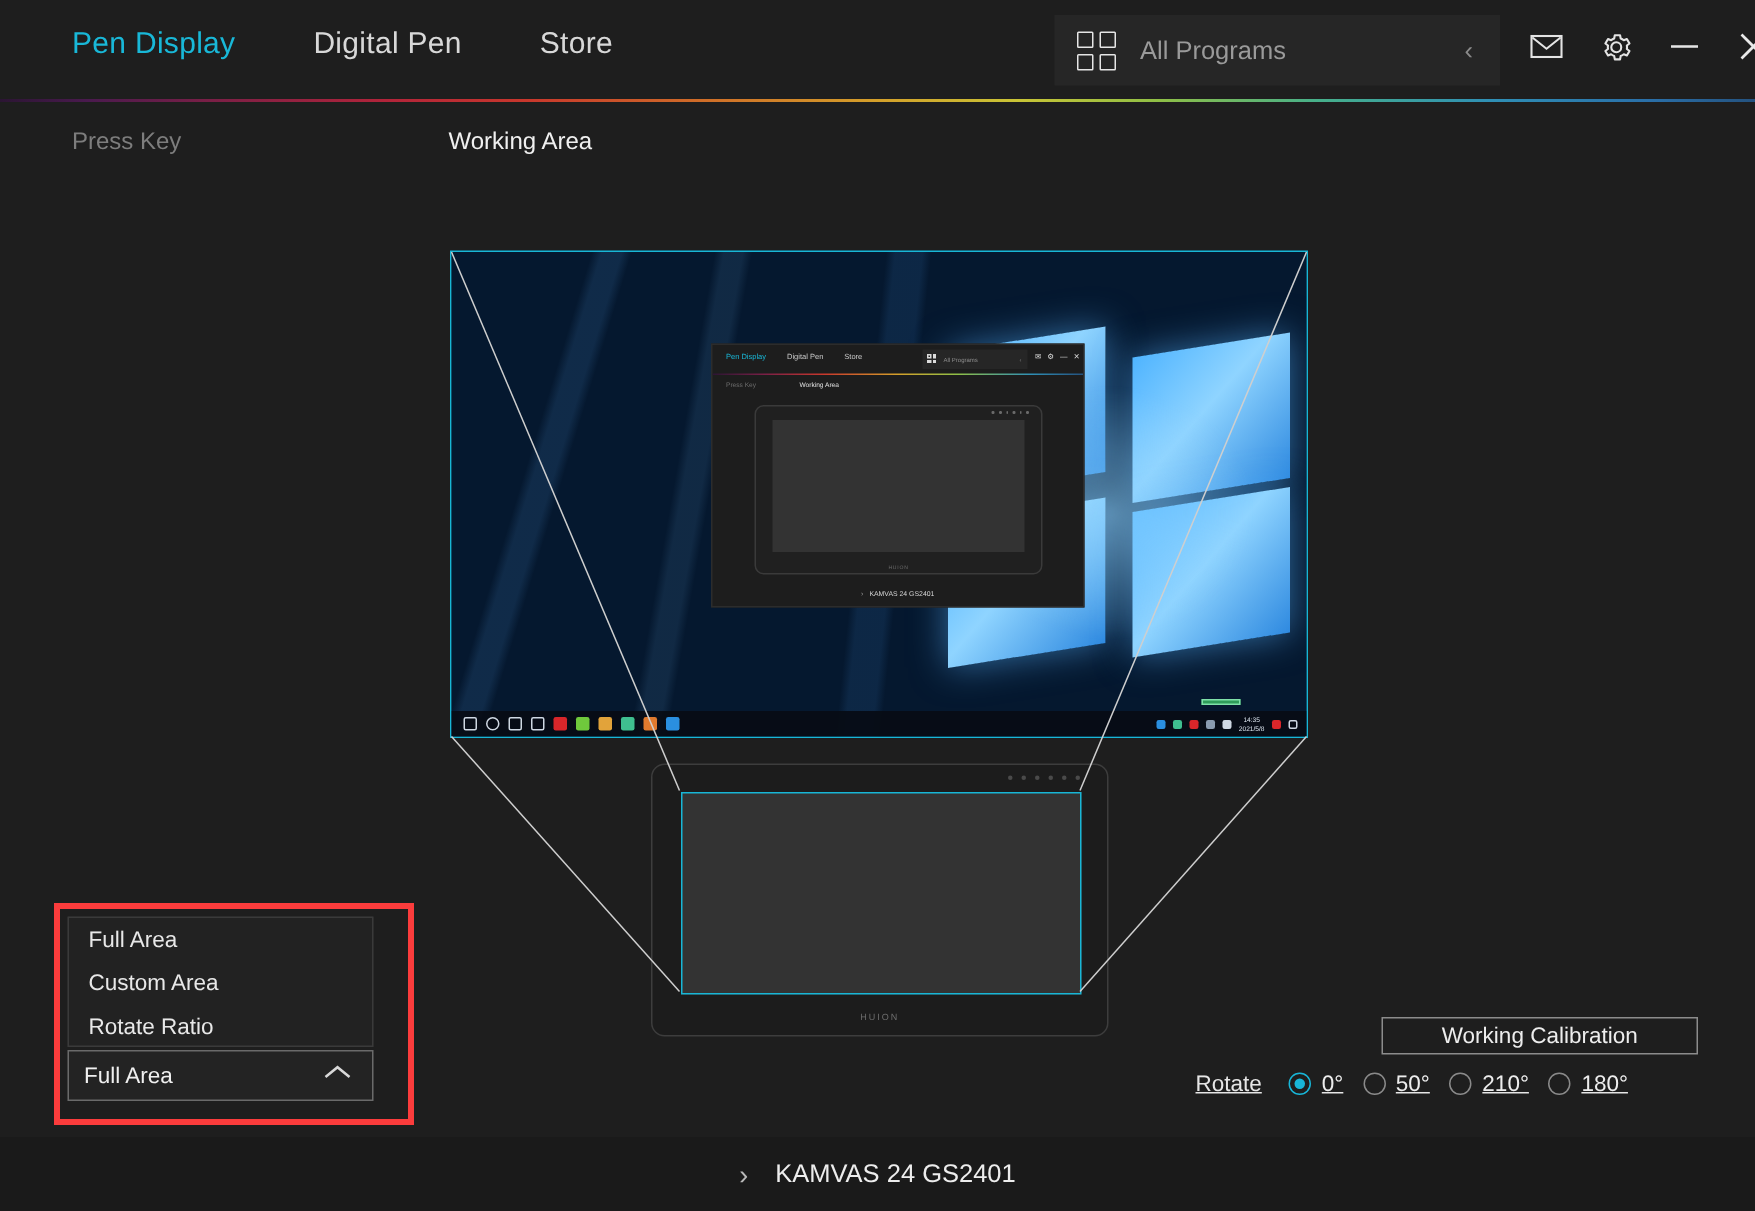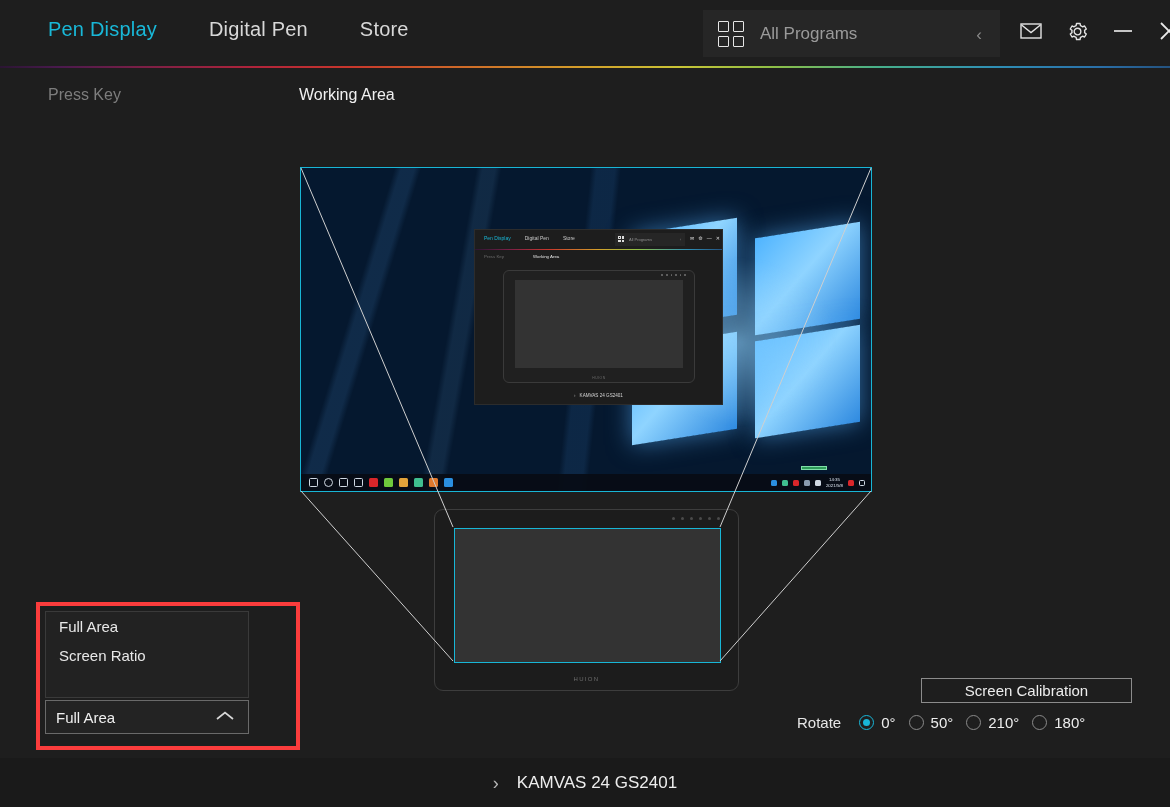--- a/index.html
+++ b/index.html
@@ -206,21 +206,21 @@
   .tablet-logo {
     position: absolute; left:0; right:0; bottom: 8px; text-align:center;
     font-size: 6px; letter-spacing: 1.3px; color: #6d6d6d;
   }
 
   .guides { position: absolute; inset: 0; pointer-events: none; }
 
   
   .dd-wrap {
     position: absolute; left: 36px; top: 602px;
-    width: 264px; height: 148px;
+    width: 240px; height: 148px;
     border: 4px solid #fb3c3c;
   }
   .dd-list {
     position: absolute; left: 5px; top: 5px; width: 204px; height: 87px;
     background: #222222; border: 1px solid #3a3a3a;
   }
   .dd-item {
     height: 29px; line-height: 29px; padding-left: 13px;
     font-size: 15px; color: #e8e8e8; cursor: pointer;
   }
@@ -236,21 +236,21 @@
   .calib-btn {
     position: absolute; left: 921px; top: 678px;
     width: 211px; height: 25px;
     border: 1px solid #8c8c8c; background: transparent;
     color: #ededed; font-size: 15px; font-family: "Liberation Sans", sans-serif;
     cursor: pointer;
   }
   .rotate-row {
     position: absolute; left: 797px; top: 714px;
     display: flex; align-items: center; gap: 0px;
-    color: #e6e6e6; font-size: 15px;
+    color: #e6e6e6; font-size: 15px; text-decoration: underline;
   }
   .rotate-label { margin-right: 18px; }
   .radio-opt { display:flex; align-items:center; margin-right: 13px; cursor: pointer; }
   .radio {
     width: 15px; height: 15px; border-radius: 50%;
     border: 1.5px solid #8a8a8a; margin-right: 7px;
     display:flex; align-items:center; justify-content:center;
   }
   .radio.on { border-color: #18b6d8; }
   .radio.on::after {
@@ -431,33 +431,34 @@
       <line x1="301" y1="48" x2="453" y2="407" stroke="#cfcfcf" stroke-width="1"></line>
       <line x1="871" y1="48" x2="720" y2="407" stroke="#cfcfcf" stroke-width="1"></line>
       <line x1="301" y1="371" x2="453" y2="541" stroke="#cfcfcf" stroke-width="1"></line>
       <line x1="871" y1="371" x2="720" y2="541" stroke="#cfcfcf" stroke-width="1"></line>
     </svg>
   </div>
 
   <div class="dd-wrap">
     <div class="dd-list">
       <div class="dd-item">Full Area</div>
-      <div class="dd-item">Screen Ratio</div>
+      <div class="dd-item">Custom Area</div>
+      <div class="dd-item">Rotate Ratio</div>
     </div>
     <div class="dd-select">
       <span class="dd-select-label">Full Area</span>
       <span class="dd-caret">
         <svg width="22" height="12" viewBox="0 0 22 12">
             <polyline points="3,9 11,2.5 19,9" fill="none" stroke="#d8d8d8" stroke-width="1.7"></polyline>
           </svg>
       </span>
     </div>
   </div>
 
-  <button class="calib-btn">Screen Calibration</button>
+  <button class="calib-btn">Working Calibration</button>
 
   <div class="rotate-row">
     <span class="rotate-label">Rotate</span>
 
     <label class="radio-opt">
       <span class="radio on"></span>
       <span class="radio-label">0°</span>
     </label>
     <label class="radio-opt">
       <span class="radio"></span>

